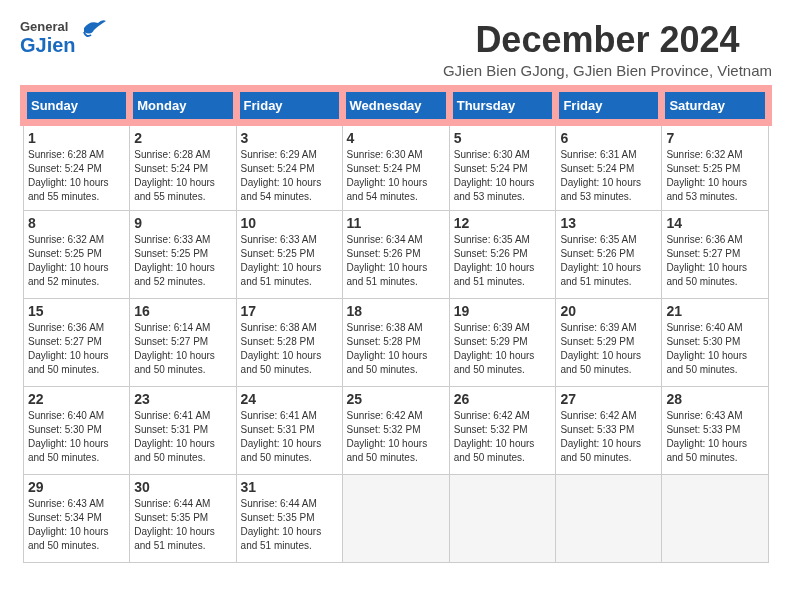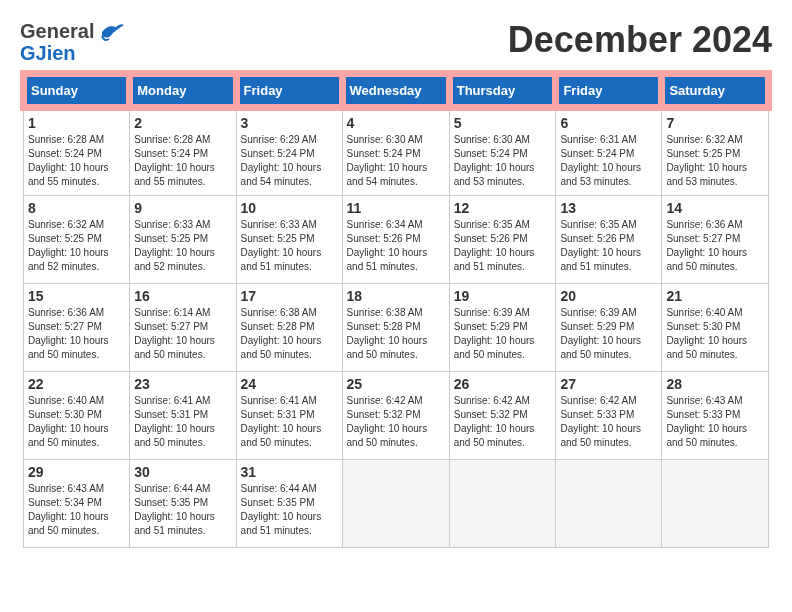--- a/index.html
+++ b/index.html
@@ -74,31 +74,32 @@
       height: 88px;
     }
   </style>
 </head>
 <body>
 
 <div class="header">
   <div class="logo">
     <div style="display:flex; align-items:center; line-height:1;">
       <div style="display:flex; flex-direction:column; line-height:1.1;">
-        <span style="font-size:20px; font-weight:bold; color:#444;">General</span>
+        <span style="font-size:13px; font-weight:bold; color:#444;">General</span>
         <span style="font-size:20px; font-weight:bold; color:#1a6abf;">GJien</span>
       </div>
       <svg width="28" height="30" viewBox="0 0 28 30" style="margin-left:2px; margin-top:-10px;">
         <path d="M6 10 Q12 2 20 5 Q24 1 28 3 Q20 8 16 12 Q13 18 6 14Z" fill="#1a6abf"></path>
         <path d="M6 14 Q8 20 13 17" fill="none" stroke="#1a6abf" stroke-width="2"></path>
       </svg>
     </div>
   </div>
   <div class="title-block">
     <div class="month-year">December 2024</div>
+    <div class="location">GJien Bien GJong, GJien Bien Province, Vietnam</div>
   </div>
 </div>
 
 <table class="calendar">
   <thead>
     <tr>
     <th>Sunday</th>
         <th>Monday</th>
         <th>Friday</th>
         <th>Wednesday</th>

